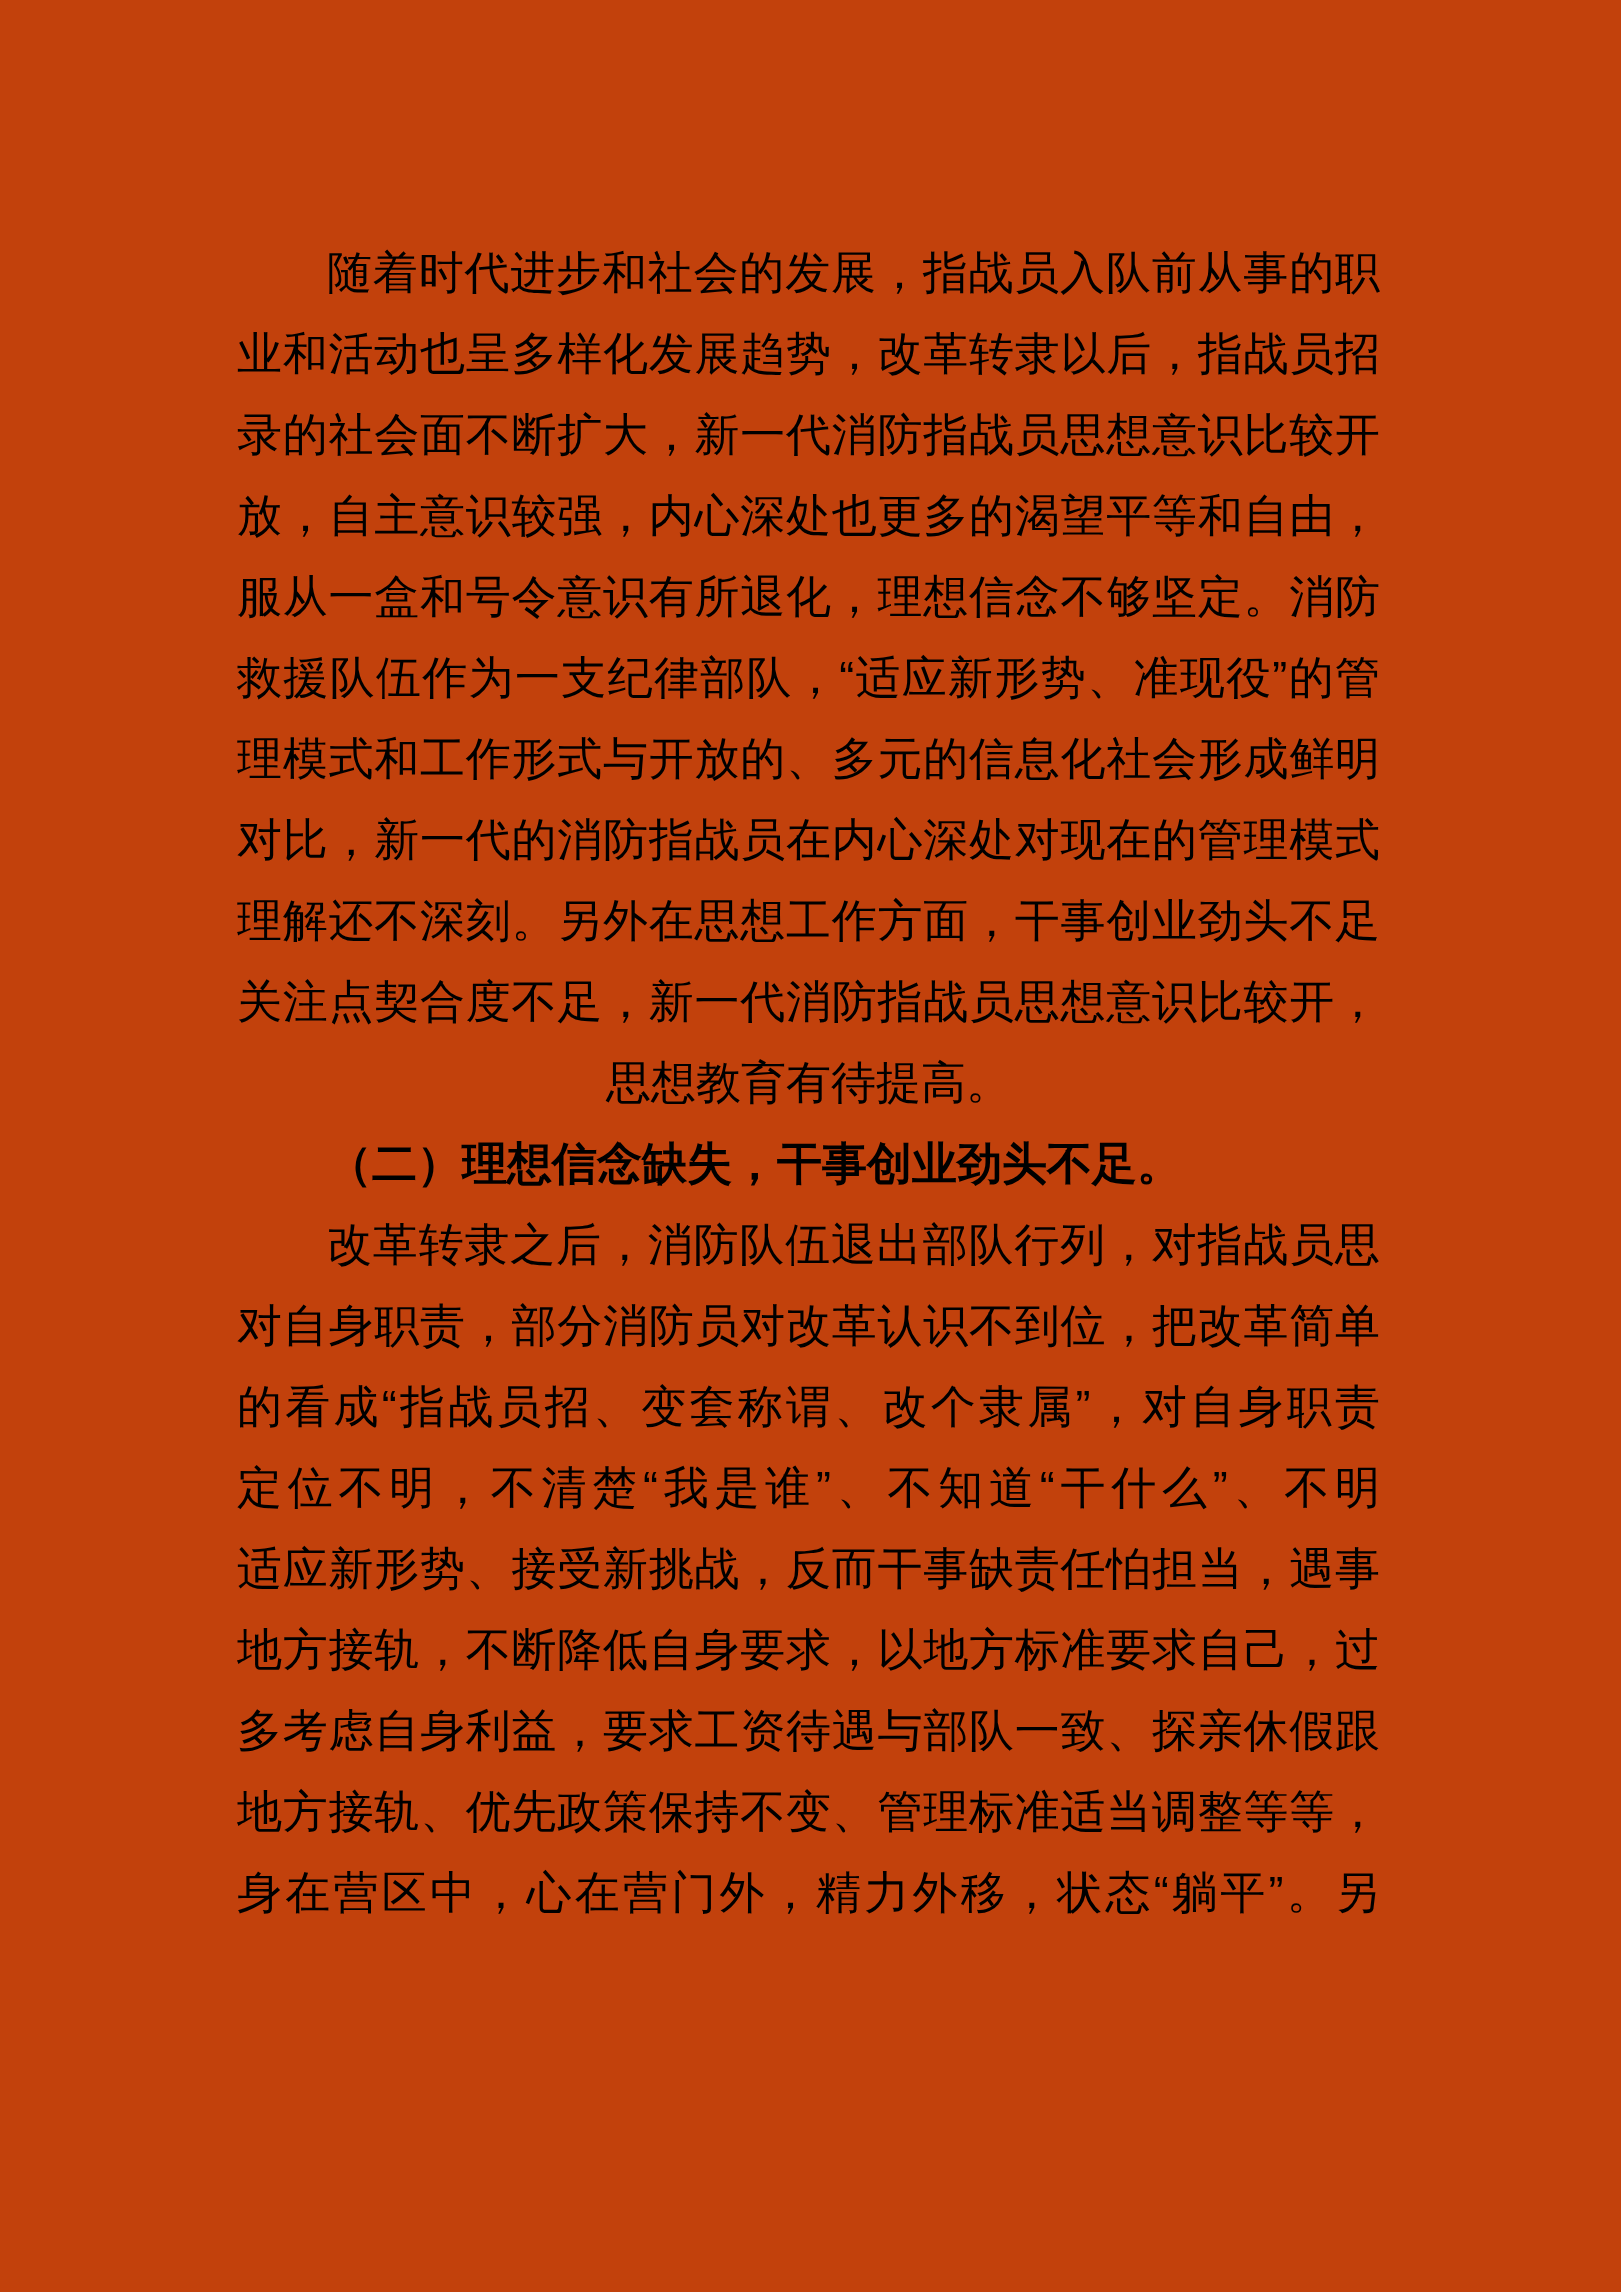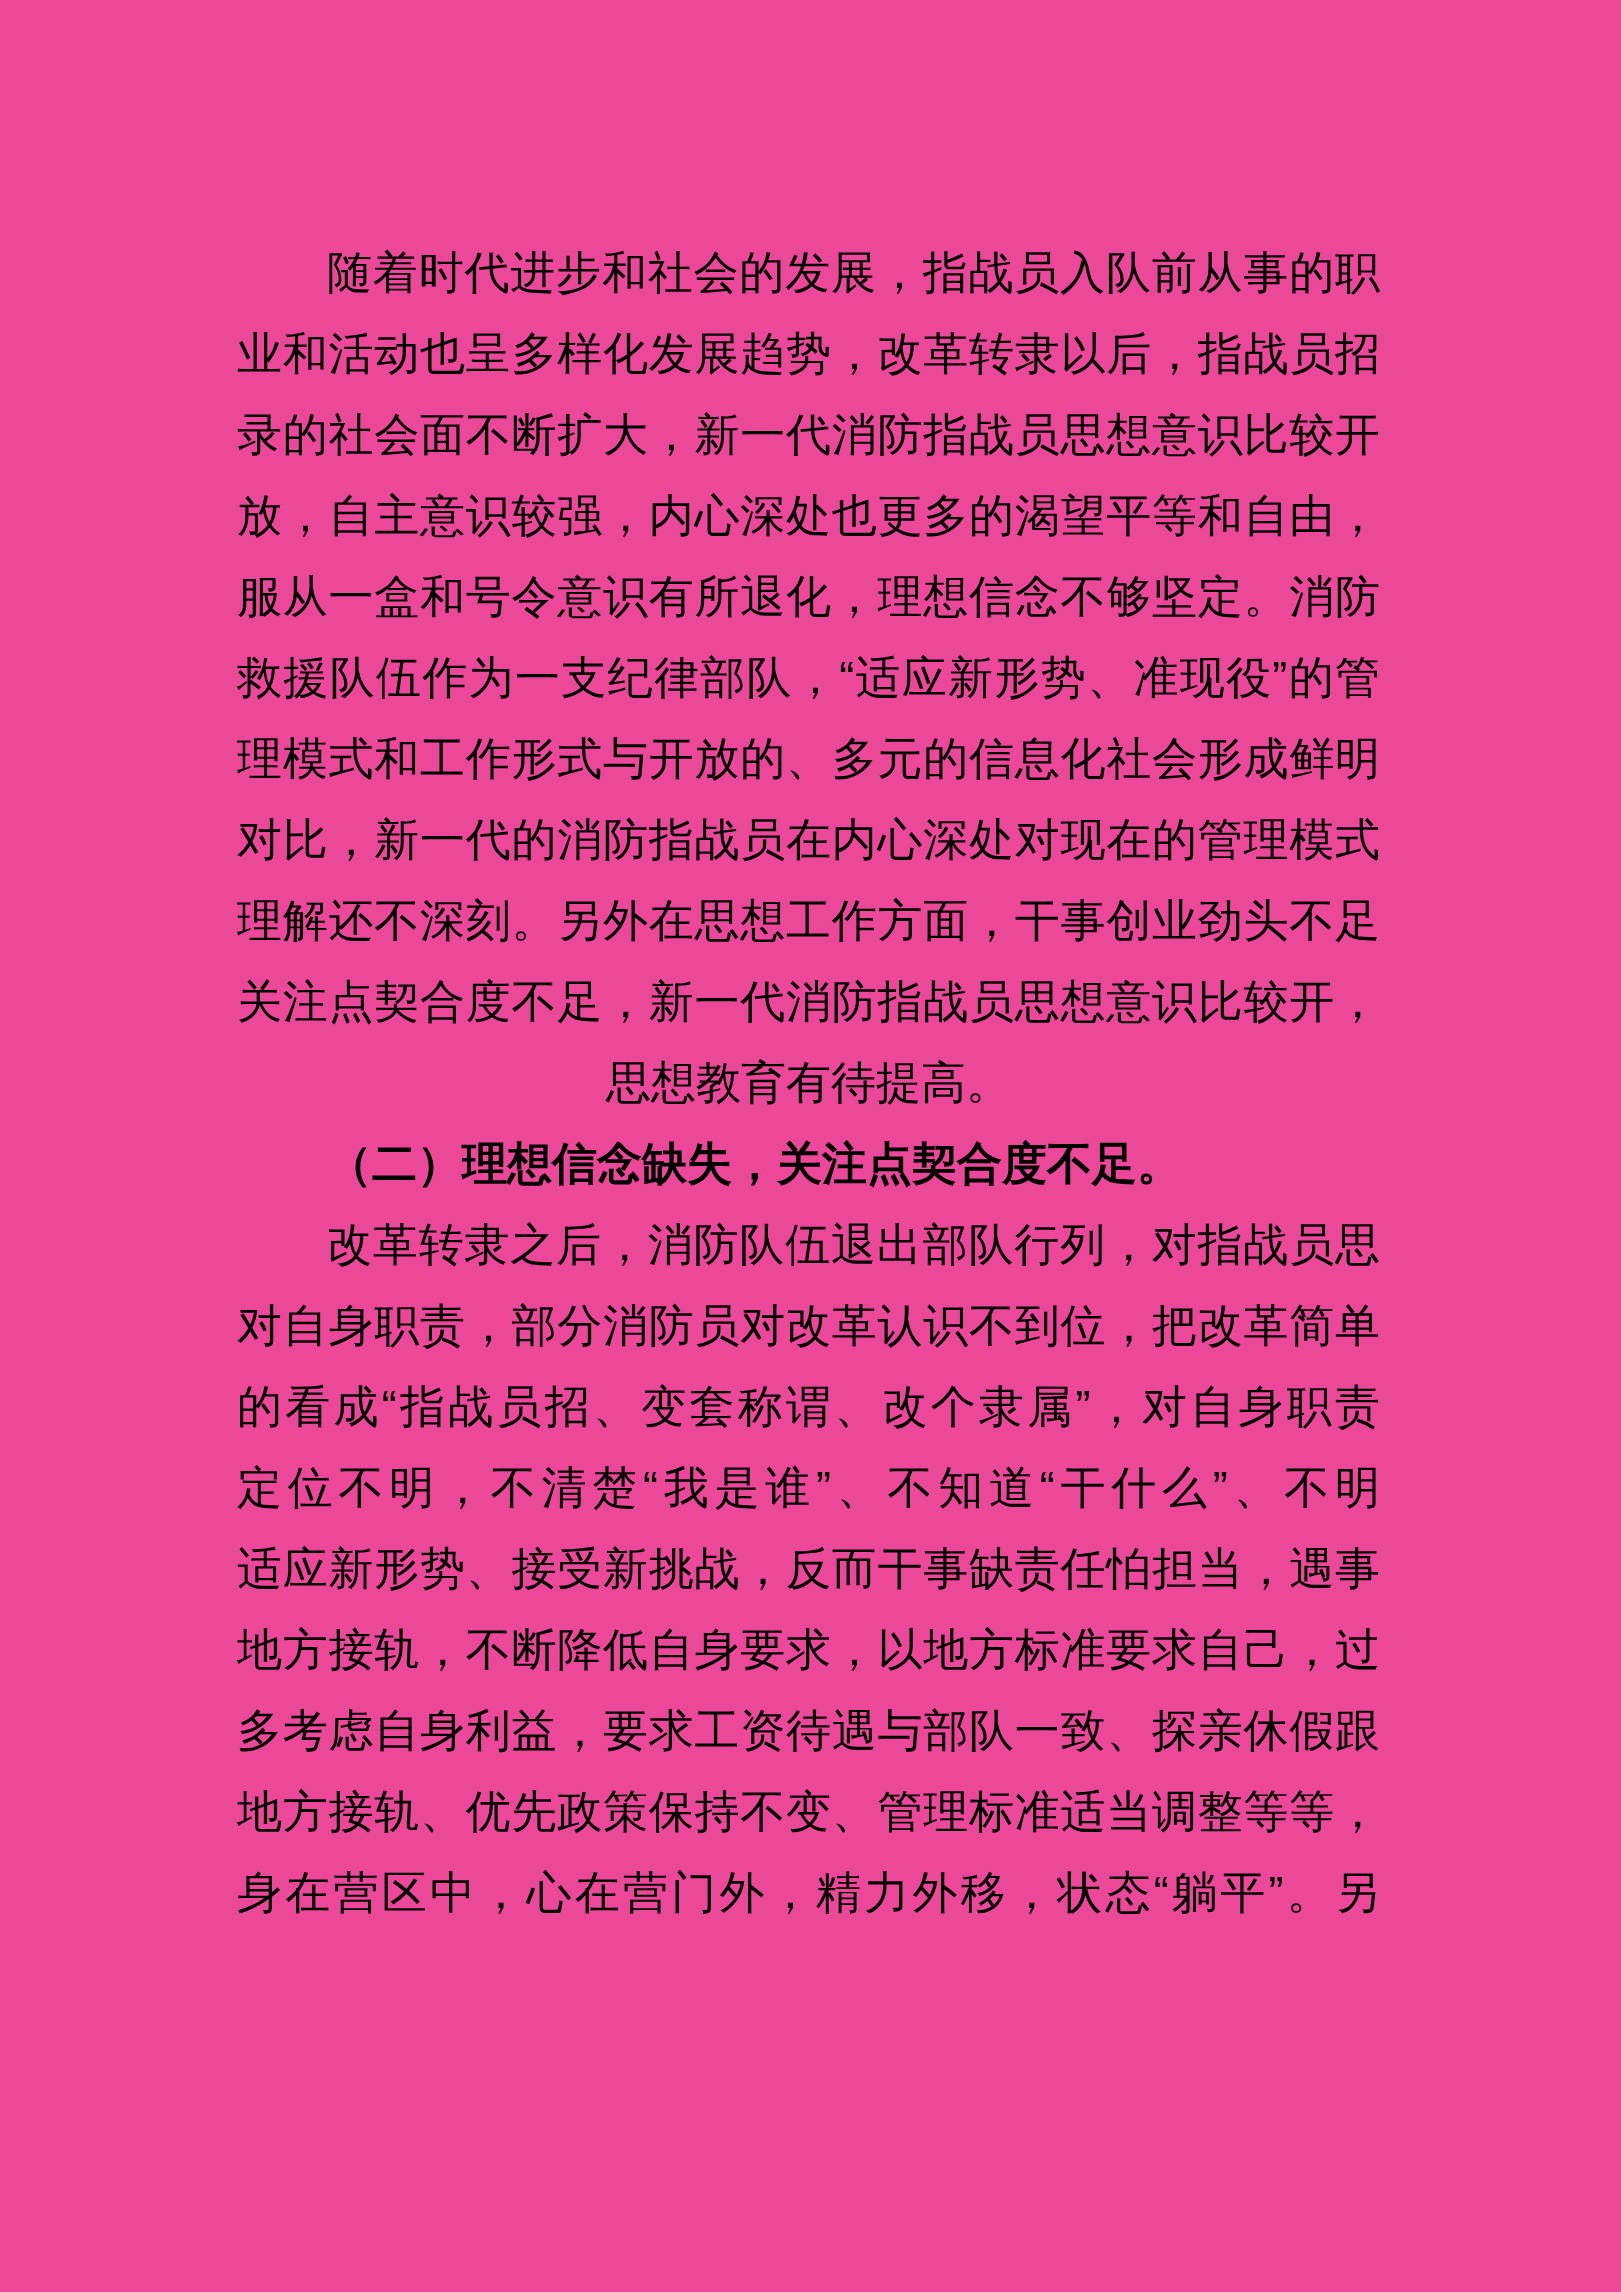--- a/index.html
+++ b/index.html
@@ -4,21 +4,21 @@
 <style>
   html, body {
     margin: 0;
     padding: 0;
     background: #ffffff;
   }
   .page {
     position: relative;
     width: 1621px;
     height: 2293px;
-    background: #ec4899;
+    background: #c2410c;
     overflow: hidden;
     font-family: "Liberation Sans", sans-serif;
   }
   .text-block {
     position: absolute;
     left: 237px;
     top: 232px;
     width: 1143px;
     font-size: 45px;
     line-height: 81px;
@@ -57,21 +57,21 @@
       <div class="line">放，自主意识较强，内心深处也更多的渴望平等和自由，</div>
       <div class="line">服从一盒和号令意识有所退化，理想信念不够坚定。消防</div>
       <div class="line">救援队伍作为一支纪律部队，“适应新形势、准现役”的管</div>
       <div class="line">理模式和工作形式与开放的、多元的信息化社会形成鲜明</div>
       <div class="line">对比，新一代的消防指战员在内心深处对现在的管理模式</div>
       <div class="line">理解还不深刻。另外在思想工作方面，干事创业劲头不足</div>
       <div class="line">关注点契合度不足，新一代消防指战员思想意识比较开，</div>
       <div class="line para-end">思想教育有待提高。</div>
     </div>
 
-    <div class="line heading para-start">（二）理想信念缺失，关注点契合度不足。</div>
+    <div class="line heading para-start">（二）理想信念缺失，干事创业劲头不足。</div>
 
     <div>
       <div class="line para-start">改革转隶之后，消防队伍退出部队行列，对指战员思</div>
       <div class="line">对自身职责，部分消防员对改革认识不到位，把改革简单</div>
       <div class="line">的看成“指战员招、变套称谓、改个隶属”，对自身职责</div>
       <div class="line">定位不明，不清楚“我是谁”、不知道“干什么”、不明</div>
       <div class="line">适应新形势、接受新挑战，反而干事缺责任怕担当，遇事</div>
       <div class="line">地方接轨，不断降低自身要求，以地方标准要求自己，过</div>
       <div class="line">多考虑自身利益，要求工资待遇与部队一致、探亲休假跟</div>
       <div class="line">地方接轨、优先政策保持不变、管理标准适当调整等等，</div>

